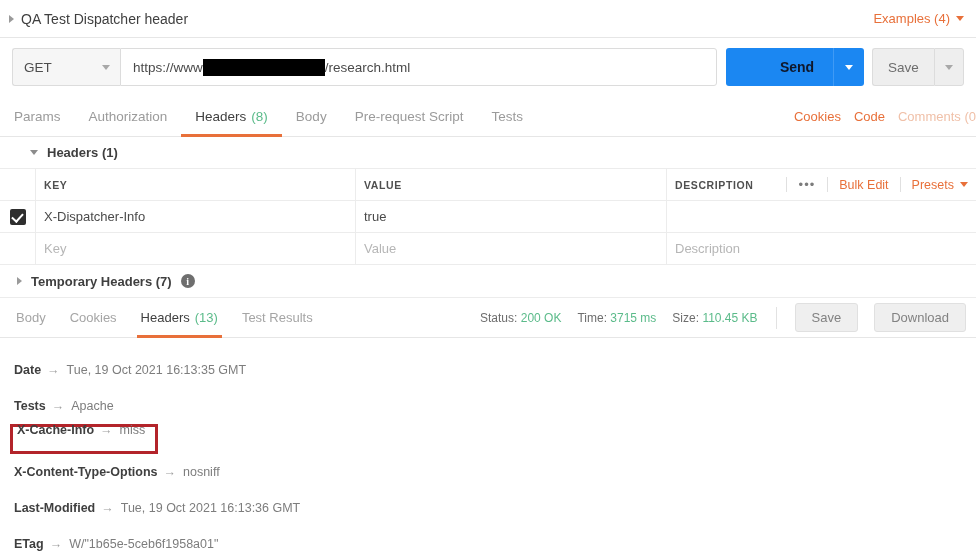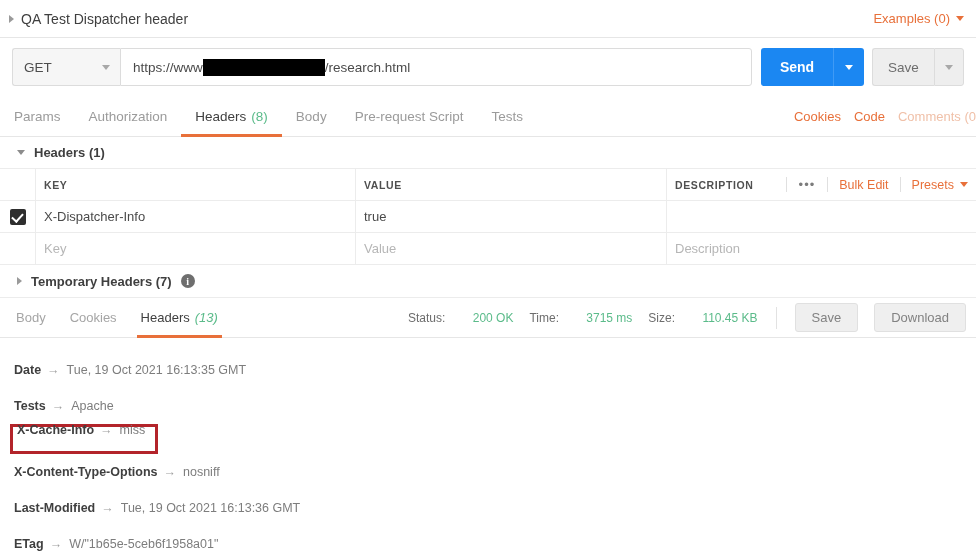--- a/index.html
+++ b/index.html
@@ -99,26 +99,27 @@
   .redact {
     display:inline-block;
     width: 122px; height: 17px;
     background:#000;
     vertical-align: middle;
     margin: 0 0px;
   }
   .send-group { display:flex; align-items:stretch; height:38px; margin-right:8px; }
   .send-btn {
     background:#1b87f2;
-    color:#ffffff;
+    color:#0f172a;
     font-weight:bold;
     font-size:14px;
     width:72px;
     display:flex; align-items:center; justify-content:center;
     border-radius:3px 0 0 3px;
+    padding-left:35px;
   }
   .send-caret-btn {
     background:#1b87f2;
     width:30px;
     display:flex;align-items:center;justify-content:center;
     border-radius:0 3px 3px 0;
     border-left:1px solid #3f9af5;
   }
   .caret-white {
     width:0;height:0;
@@ -182,21 +183,21 @@
     height:100%;
     font-size:13px;
   }
   .link-orange { color:#e8703a; }
   .link-orange-faded { color:#f0c0a8; white-space:nowrap; }
 
   
   .sect-head {
     height: 31px;
     display:flex; align-items:center; gap:9px;
-    padding-left: 17px;
+    padding-left: 30px;
     font-size:13px;
     color:#3f3f3f;
     font-weight:bold;
   }
   .kvtable {
     border-top:1px solid #ececec;
     border-bottom:1px solid #ececec;
   }
   .kvrow {
     display:flex;
@@ -291,28 +292,28 @@
     padding:0 12px; height:100%;
     display:flex;align-items:center;
     font-size:13px; color:#a5a5a5;
     position:relative;
   }
   .rtab.active{ color:#3f3f3f; }
   .rtab.active:after{
     content:""; position:absolute; left:8px; right:8px; bottom:-1px;
     height:3px; background:#e8703a;
   }
-  .rtab .cnt{ color:#5bbb8a; margin-left:5px;font-style:italic; }
+  .rtab .cnt{ color:#5bbb8a; margin-left:5px; }
   .meta {
     display:flex;align-items:center;gap:16px;
     font-size:12px; color:#6d6d6d;
     height:100%;
     padding-right:10px;
   }
-  .meta .g { color:#5bbb8a;margin-left:24px; }
+  .meta .g { color:#5bbb8a; }
   .meta-sep { width:1px;height:22px;background:#e2e2e2; margin:0 2px; }
   .rbtn {
     background:#efefef;
     border:1px solid #e0e0e0;
     color:#828282;
     font-size:13px;
     padding:6px 16px;
     border-radius:3px;
   }
 
@@ -340,21 +341,21 @@
 <body>
 
 <div class="app">
 
   <div class="namebar">
     <div class="namebar-left">
       <span class="tri-right"></span>
       <span class="req-title">QA Test Dispatcher header</span>
     </div>
     <div class="namebar-right">
-      <span class="examples-link">Examples (0)</span>
+      <span class="examples-link">Examples (4)</span>
       <span class="caret-orange"></span>
     </div>
   </div>
 
   <div class="urlrow">
     <div class="method-box">
       <span>GET</span>
       <span class="caret-grey"></span>
     </div>
     <div class="url-box">
@@ -472,20 +473,23 @@
     <div class="resptabs">
       <div class="rtab">
         <span>Body</span>
       </div>
       <div class="rtab">
         <span>Cookies</span>
       </div>
       <div class="rtab active">
         <span>Headers</span>
         <span class="cnt">(13)</span>
+      </div>
+      <div class="rtab">
+        <span>Test Results</span>
       </div>
     </div>
     <div class="meta">
       <span>
         <span>Status:</span>
         <span class="g">200 OK</span>
       </span>
       <span>
         <span>Time:</span>
         <span class="g">3715 ms</span>

